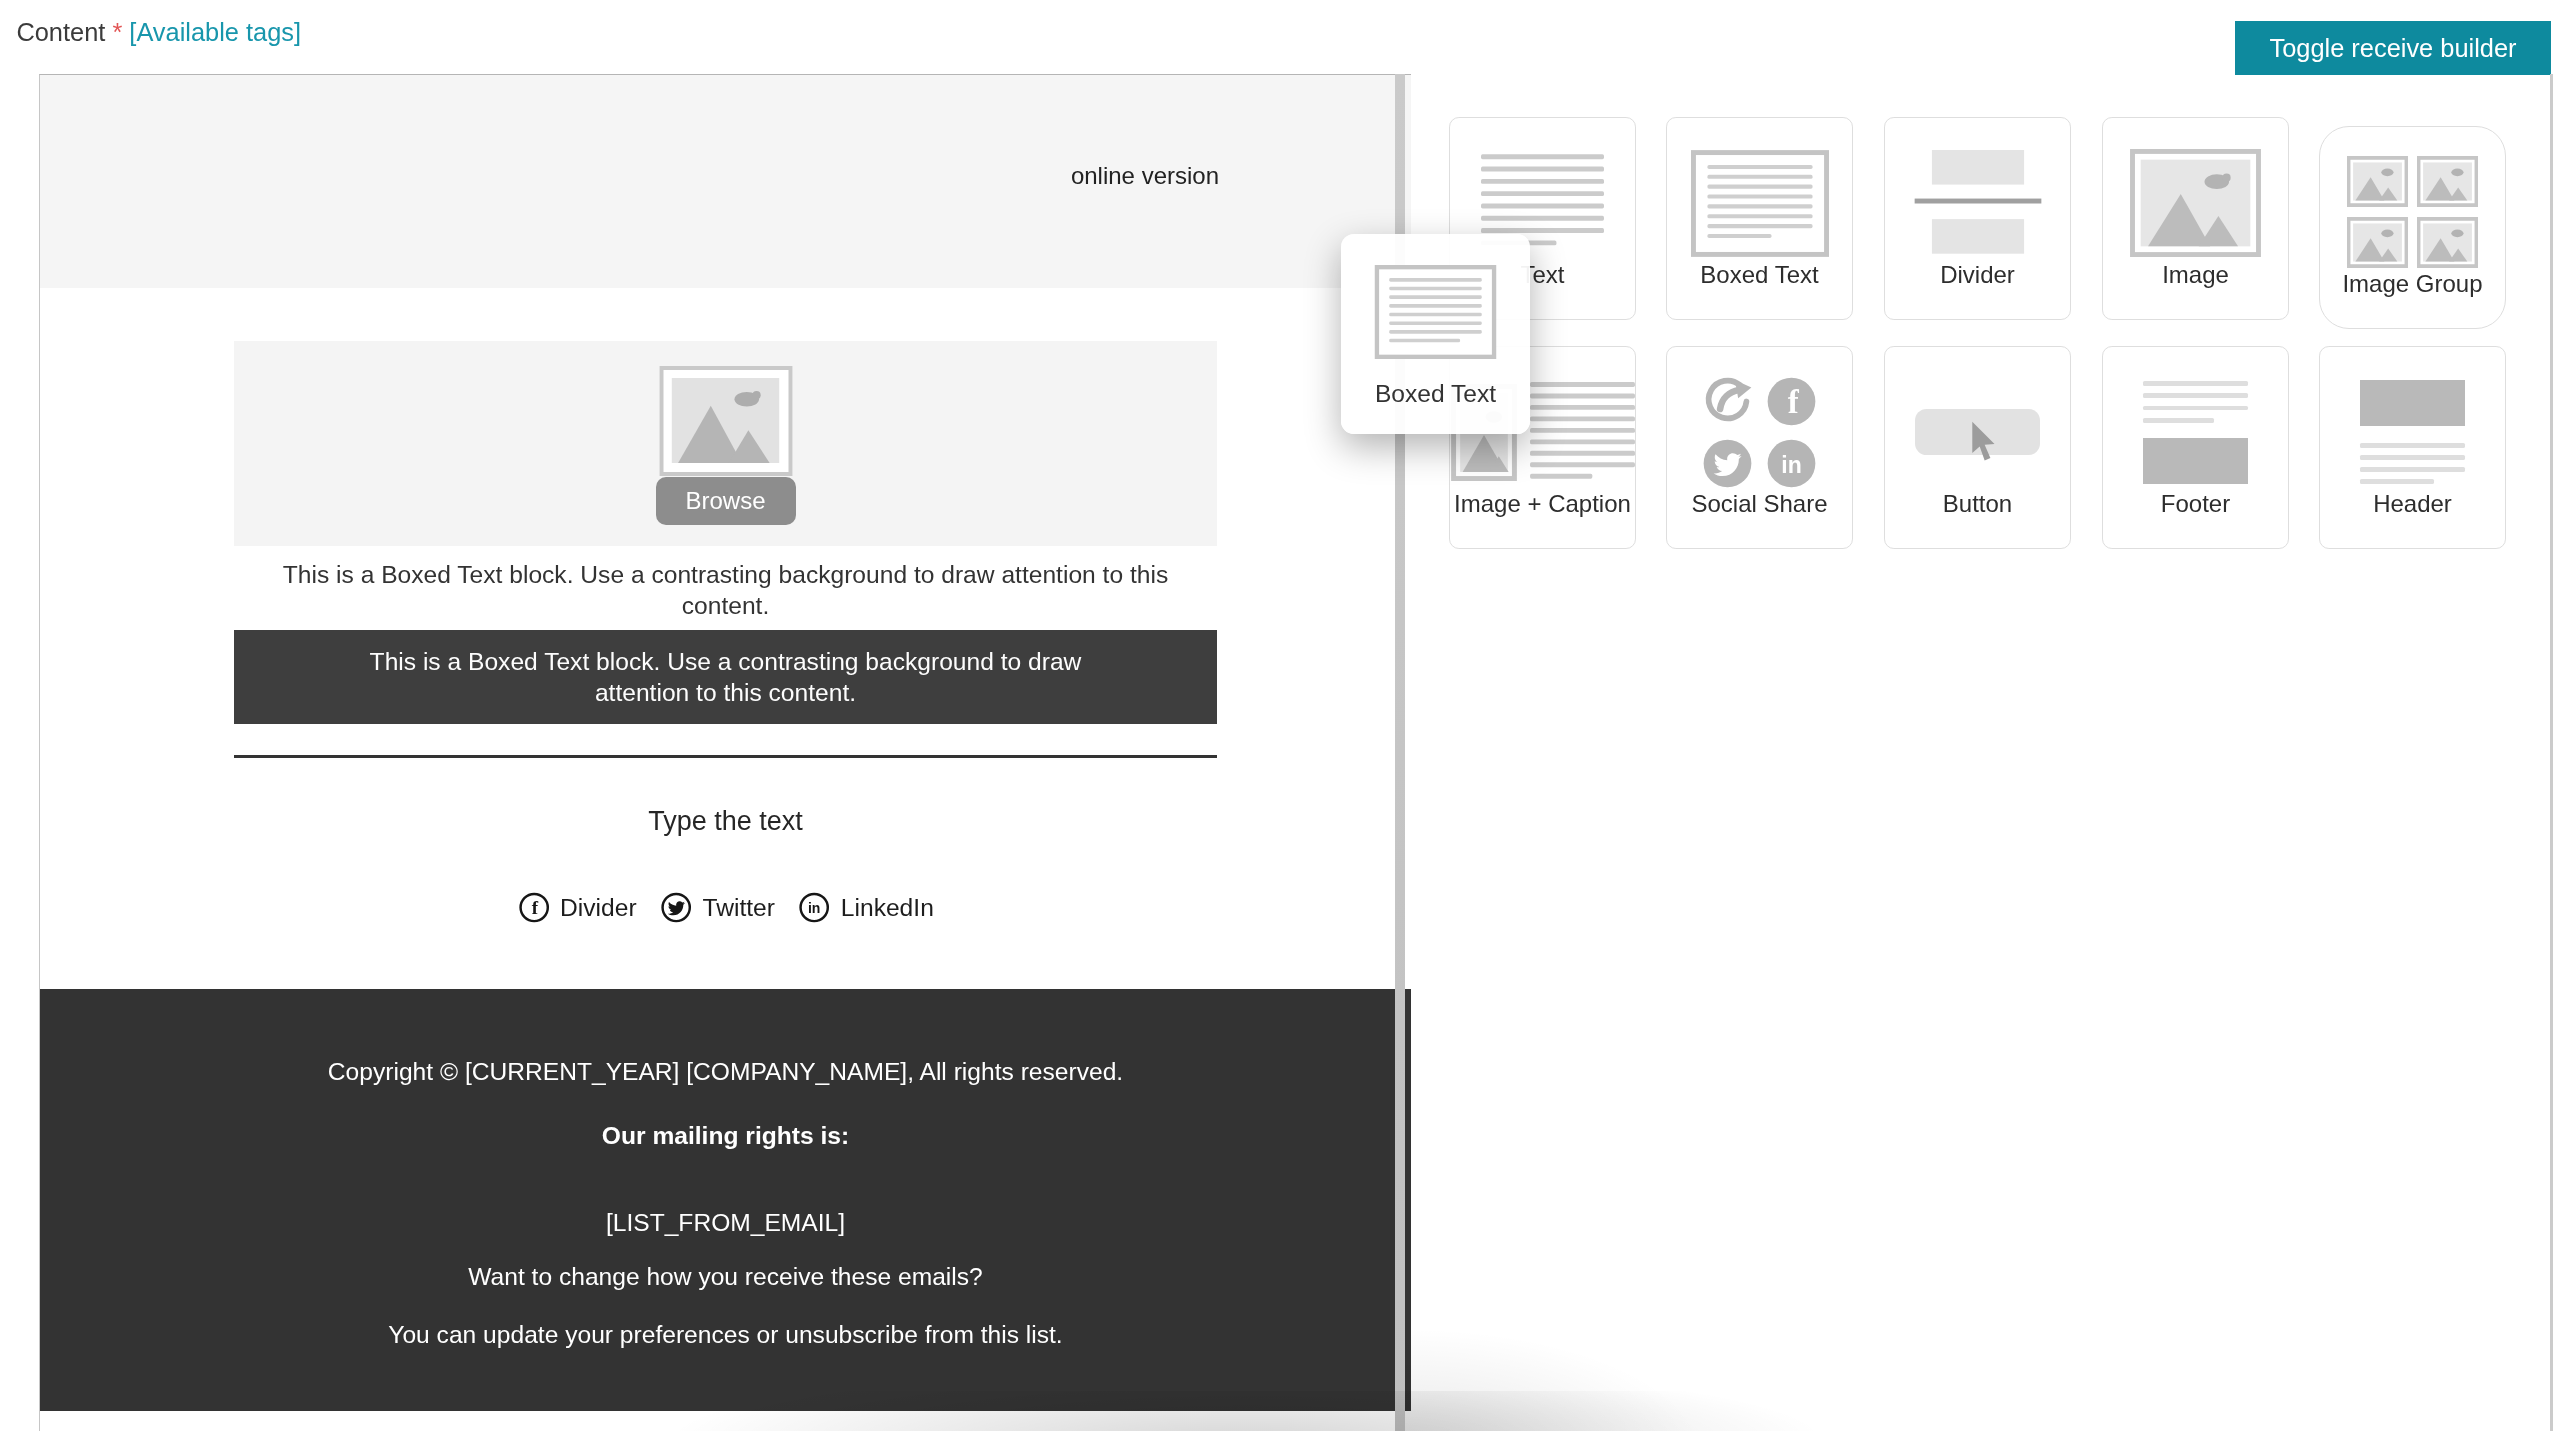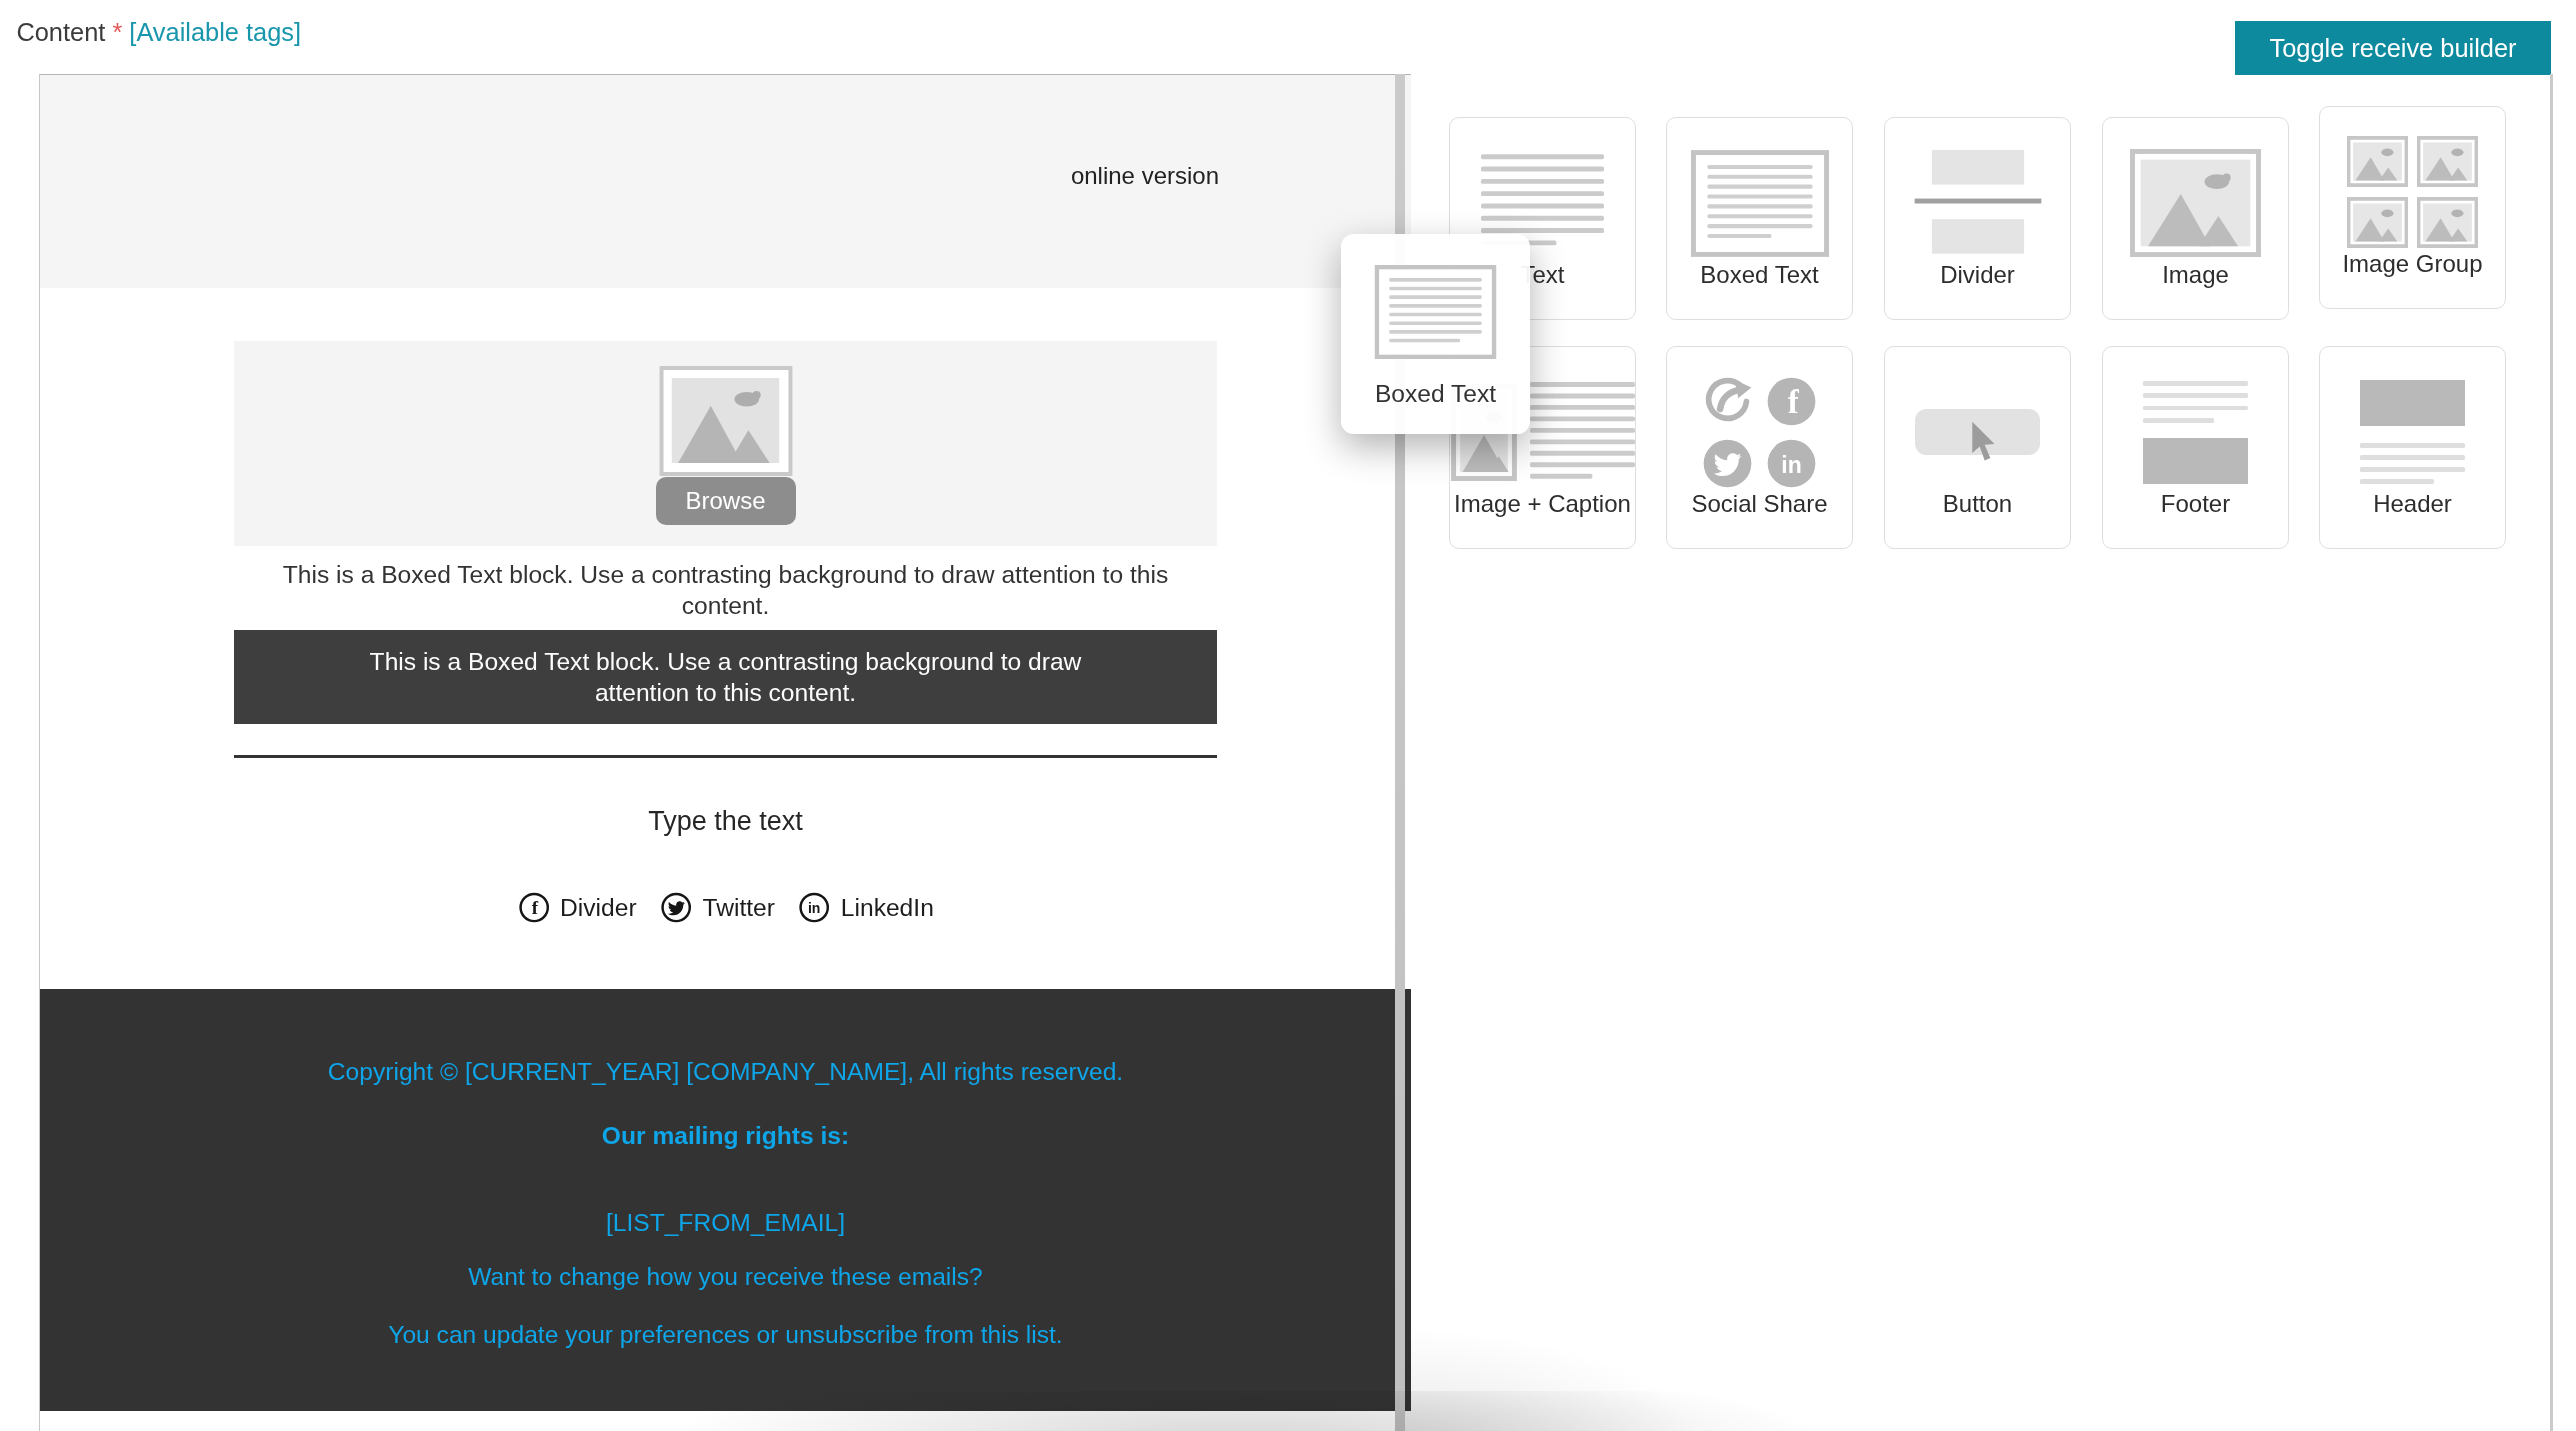--- a/index.html
+++ b/index.html
@@ -27,21 +27,21 @@
   .boxed-dark{position:absolute;left:194px;top:555px;width:983px;height:94px;background:#3e3e3e;
       display:flex;align-items:center;justify-content:center;}
   .boxed-dark-text{max-width:788px;font-size:24.6px;line-height:31px;text-align:center;color:#fdfdfd;}
   .rule{position:absolute;left:194px;top:680px;width:983px;height:3.3px;background:#333;}
   .type-text{position:absolute;left:50%;top:731px;transform:translateX(-50%);
       font-size:27px;color:#262626;white-space:nowrap;}
   .social-row{position:absolute;left:50%;top:816px;transform:translateX(-50%);
       display:flex;align-items:center;gap:23px;}
   .social-item{display:flex;align-items:center;gap:9.9px;font-size:24.6px;color:#1d1d1d;cursor:pointer;}
   .email-footer{position:absolute;left:0;top:914px;width:100%;height:422px;background:#333;}
-  .email-footer div{position:absolute;left:0;width:100%;text-align:center;color:#0ea5e9;font-size:24.6px;}
+  .email-footer div{position:absolute;left:0;width:100%;text-align:center;color:#ffffff;font-size:24.6px;}
   .f-copy{top:69px;} .f-mail{top:133px;font-weight:bold;} .f-addr1{top:189px;} .f-addr2:{}
   .f-addr2{top:220px;} .f-want{top:274px;} .f-upd{top:332px;}
   
   .v-divider{position:absolute;left:1395px;top:74px;width:9.9px;height:1358px;
       background:linear-gradient(#cacaca,#c0c0c0);}
   .right-line{position:absolute;left:2550px;top:74px;width:2.5px;height:1358px;background:#cbcbcb;}
   
   .card{position:absolute;width:187px;height:203px;background:#fff;border:1.6px solid #dedede;
       border-radius:9.9px;box-sizing:border-box;cursor:grab;}
   .icon-zone{position:absolute;left:0;right:0;top:14.8px;height:141px;
@@ -197,21 +197,21 @@
       <rect x="13" y="13" width="134" height="106" fill="#e6e6e6"></rect>
       <path d="M22,119 L62,55 L98,119 Z" fill="#bcbcbc"></path>
       <path d="M84,119 L108,82 L132,119 Z" fill="#bcbcbc"></path>
       <ellipse cx="106" cy="40" rx="15" ry="9" fill="#b3b3b3"></ellipse>
       <circle cx="118" cy="35" r="5" fill="#b3b3b3"></circle>
     </svg>
   </div>
   <div class="card-label">Image</div>
 </div>
 
-<div class="card" style="left:2319px;top:106px;">
+<div class="card" style="left:2319px;top:126px;border-radius:30px;">
   <div class="icon-zone">
     <div class="grid2">
       <svg width="61" height="51" viewBox="0 0 160 132">
           <rect x="3" y="3" width="154" height="126" fill="#fff" stroke="#c6c6c6" stroke-width="12"></rect>
           <rect x="16" y="16" width="128" height="100" fill="#e6e6e6"></rect>
           <path d="M22,116 L62,55 L98,116 Z" fill="#bcbcbc"></path>
           <path d="M84,116 L108,82 L132,116 Z" fill="#bcbcbc"></path>
           <ellipse cx="106" cy="42" rx="16" ry="10" fill="#b3b3b3"></ellipse>
         </svg>
       <svg width="61" height="51" viewBox="0 0 160 132">

